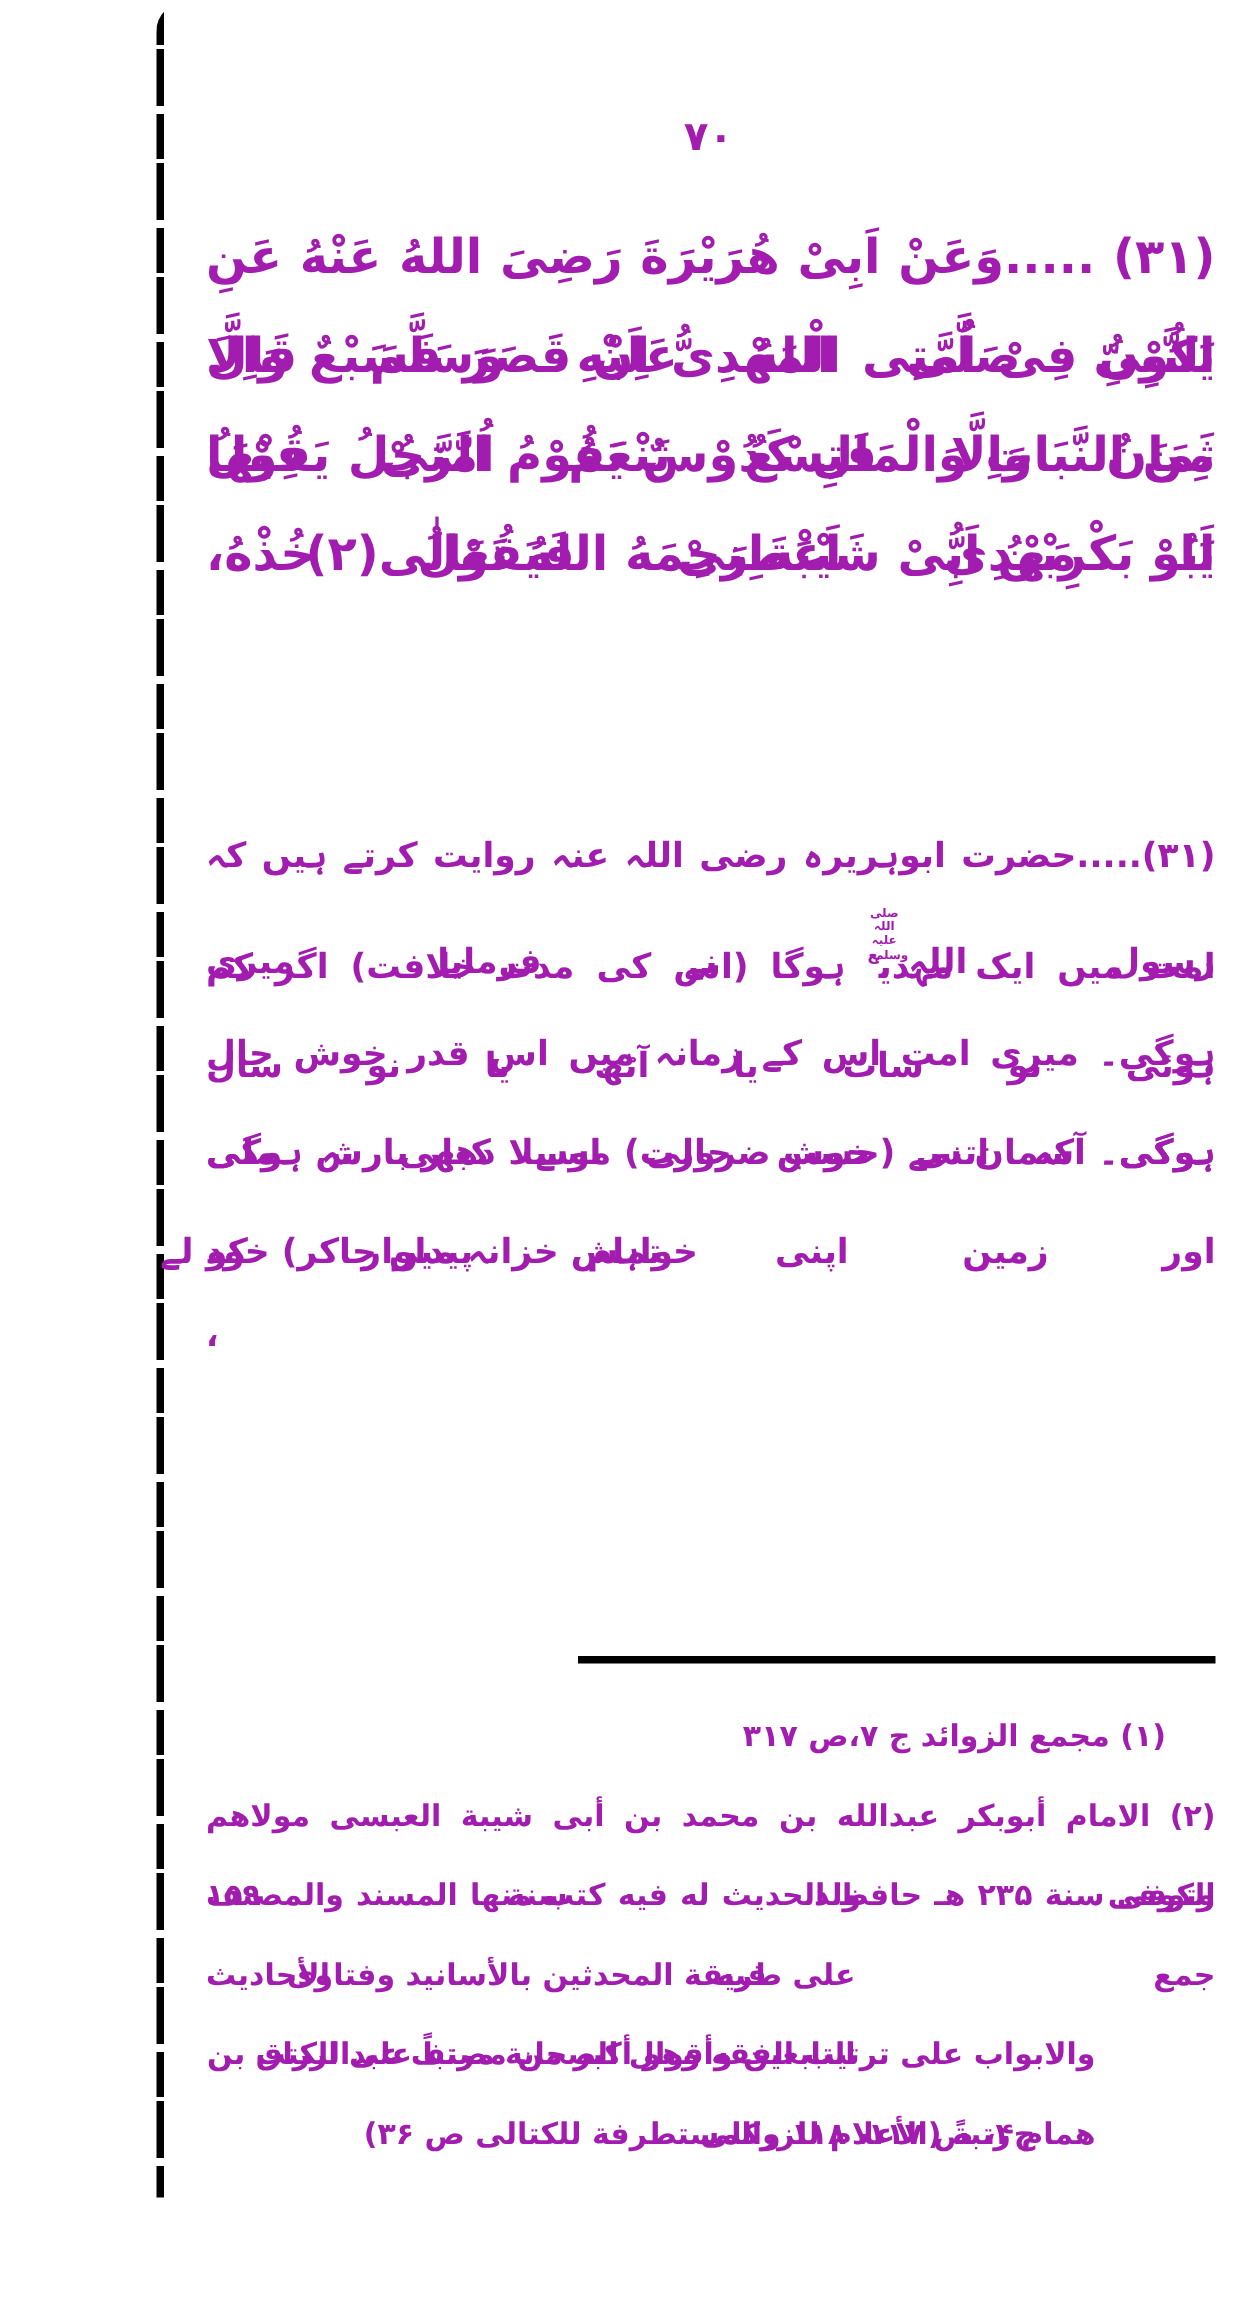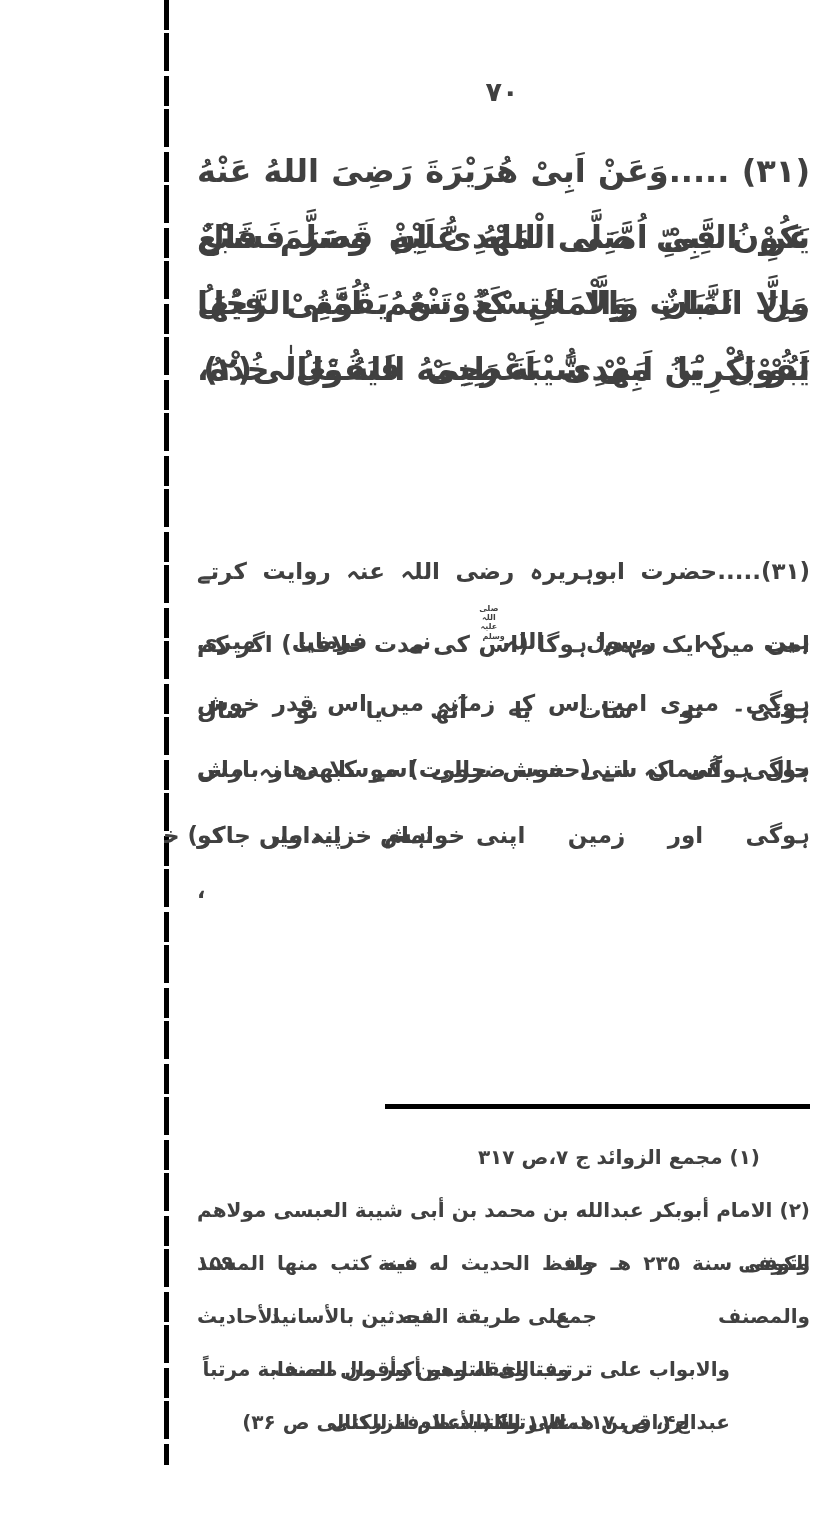--- a/index.html
+++ b/index.html
@@ -1,24 +1,25 @@
 <!DOCTYPE html>
 <html lang="ur" dir="rtl"><head>
 <meta charset="utf-8">
 <style>
   html, body { margin: 0; padding: 0; background: #ffffff; }
   .page {
     position: relative;
-    width: 676px;
+    width: 736px;
     height: 1540px;
     background: #ffffff;
-    color: #404040;
+    color: #a21caf;
     font-family: "DejaVu Sans", sans-serif;
     overflow: hidden;
     direction: rtl;
+    border-radius: 22px;
   }
   
   .scan-edge {
     position: absolute;
     left: 0; top: 0;
     width: 5px; height: 1465px;
     background: repeating-linear-gradient(180deg,
       #000 0px, #000 30px,
       transparent 30px, transparent 33px,
       #000 33px, #000 71px,
@@ -110,21 +111,21 @@
     font-size: 20px;
     font-weight: bold;
     line-height: 53px;
     height: 53px;
     text-align: right;
   }
   .fn-line.fn-justify {
     text-align: justify;
     text-align-last: justify;
   }
-  .fn-indent-1 { margin-right: 50px; }
+  .fn-indent-1 { margin-right: 33px; }
   .fn-indent-3 { margin-right: 240px; }
   .fn-indent-4 { margin-right: 80px; }
   .fn-indent-5 { margin-right: 120px; }
 </style>
 </head>
 <body>
 
 <div class="page">
 
   <div class="scan-edge"></div>

